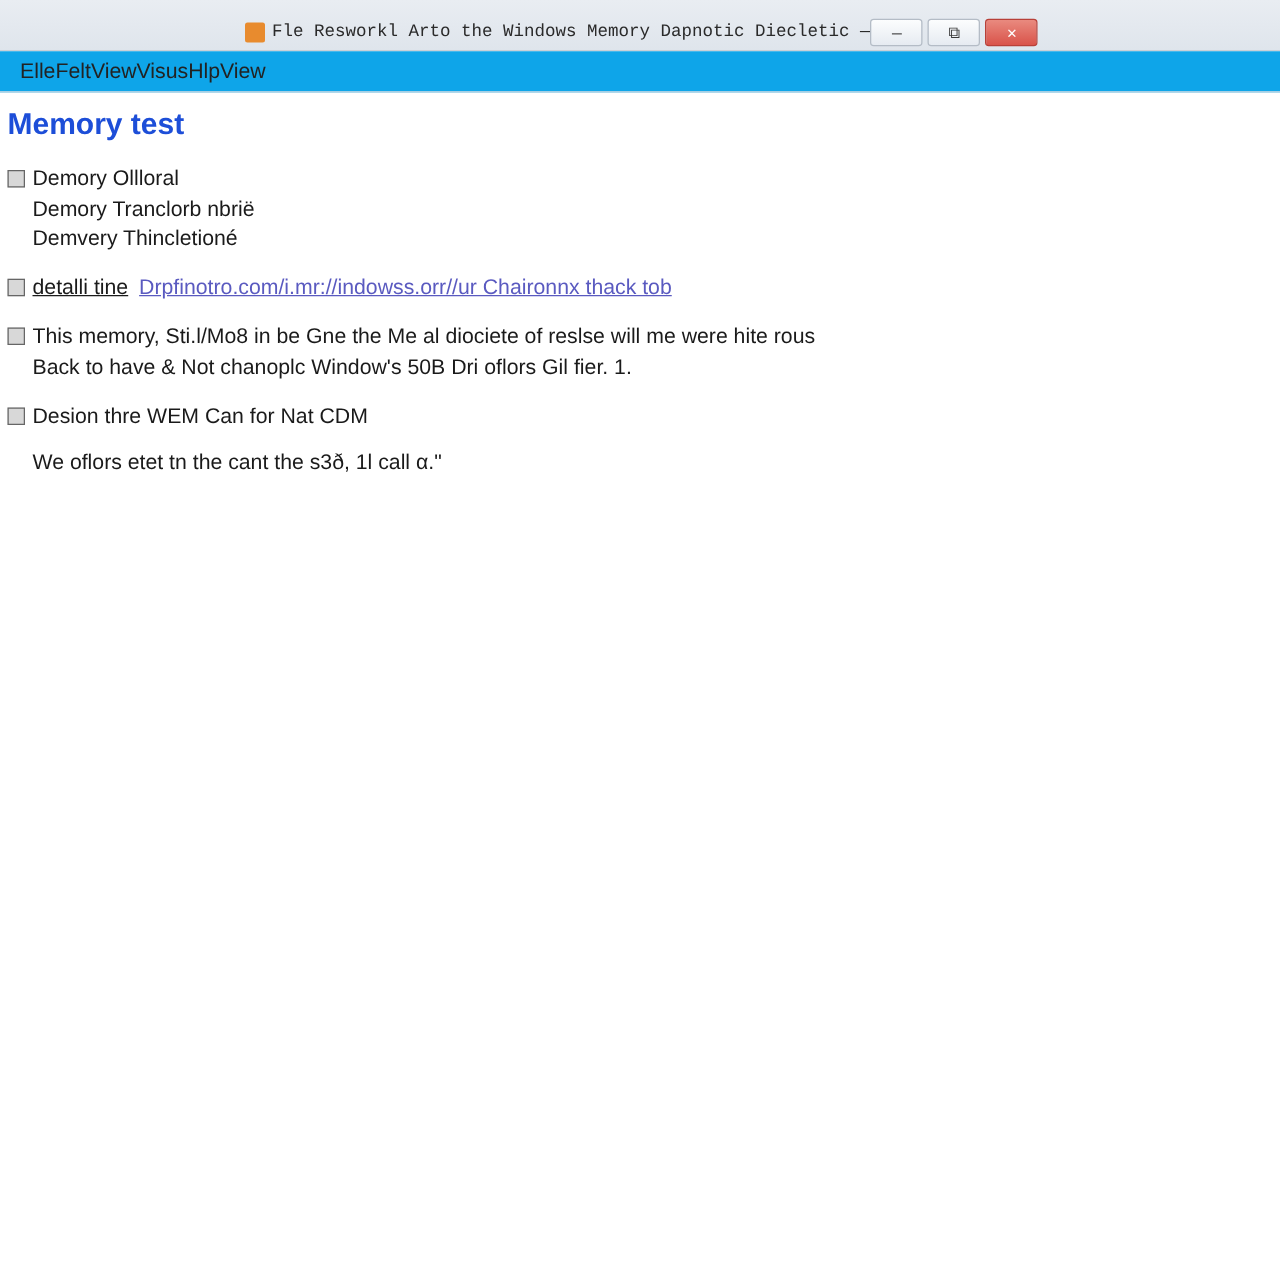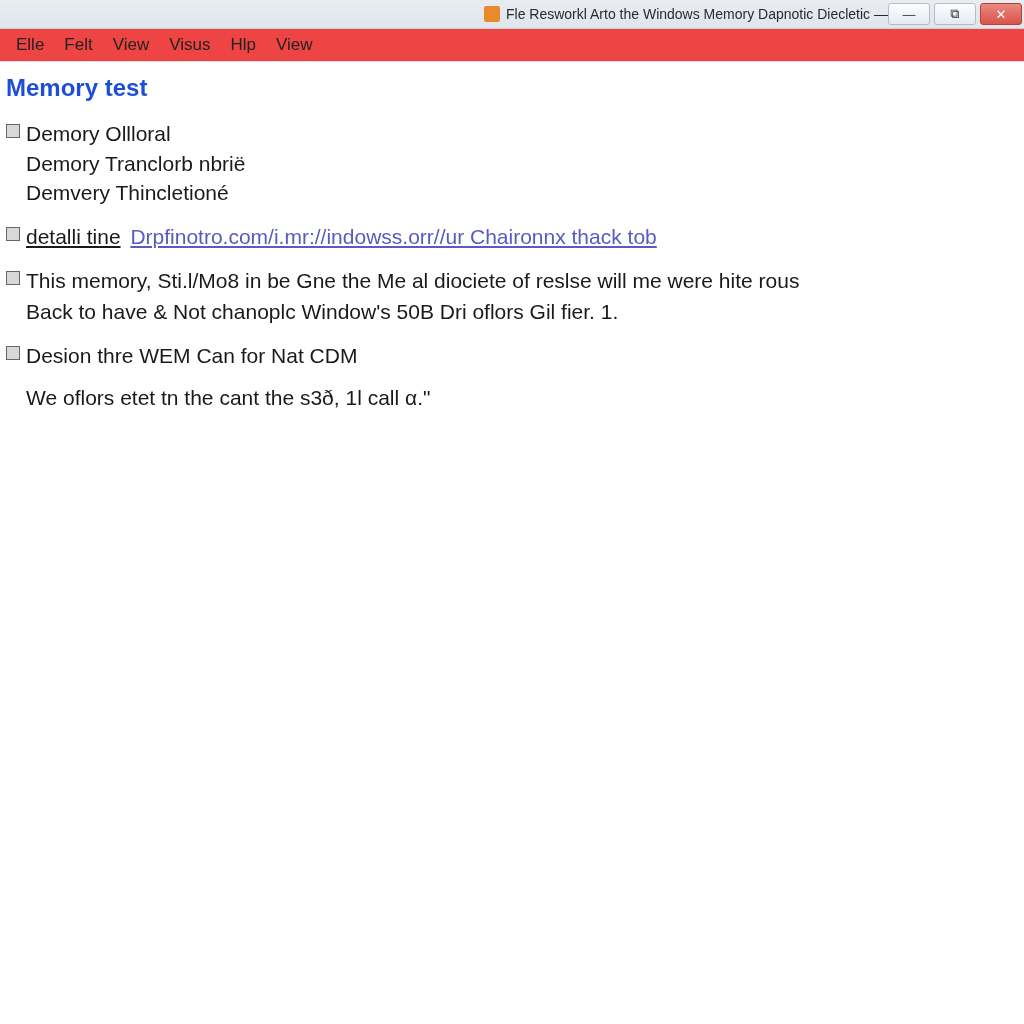--- a/index.html
+++ b/index.html
@@ -19,24 +19,25 @@
     background: #ffffff;
     box-sizing: border-box;
   }
   
   .titlebar {
     height: 28px;
     background: linear-gradient(#e9edf2, #dfe5ec);
     border-bottom: 1px solid #c9cfd6;
     display: flex;
     align-items: center;
-    justify-content: flex-end;
-    padding: 0 2px 0 4px;
+    justify-content: center;
+    padding: 12px 2px 0 4px;
     font-size: 14px;
     color: #2a2a2a;
+    font-family: Liberation Mono, monospace;
   }
   .titlebar-left {
     display: flex;
     align-items: center;
     gap: 6px;
   }
   .app-icon {
     width: 16px;
     height: 16px;
     background: #e88b2e;
@@ -64,45 +65,44 @@
     cursor: default;
   }
   .win-btn.close {
     background: linear-gradient(#e98a7f, #d9534a);
     border-color: #b84038;
     color: #fff;
   }
   
   .menubar {
     height: 32px;
-    background: #ef4444;
+    background: #0ea5e9;
     border-bottom: 1px solid #d9dde2;
     display: flex;
     align-items: center;
-    gap: 20px;
     padding: 0 16px;
     font-size: 17px;
     color: #222;
   }
   .menu-item {
     cursor: default;
   }
   
   .content {
     padding: 12px 6px 0 6px;
   }
   h1.page-title {
     margin: 0 0 18px 0;
     font-size: 24px;
     font-weight: 700;
     color: #1d4ed8;
   }
   .block {
     margin-bottom: 16px;
-    font-size: 21px;
+    font-size: 17px;
     line-height: 1.35;
     color: #1a1a1a;
   }
   .row {
     display: flex;
     align-items: flex-start;
     gap: 6px;
     margin: 2px 0;
   }
   .sq {

